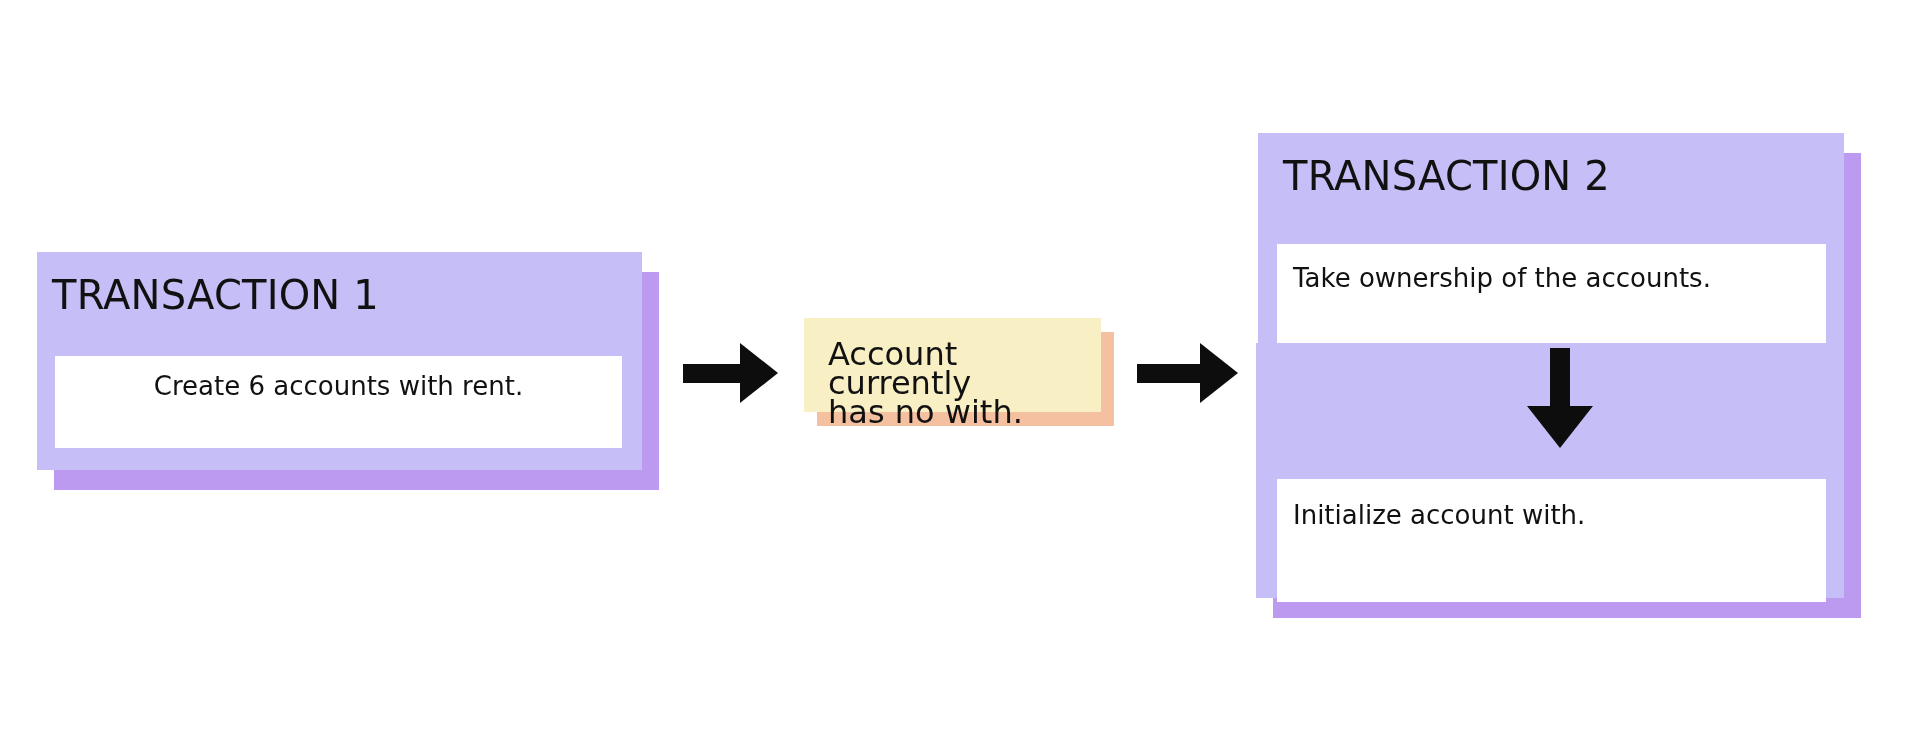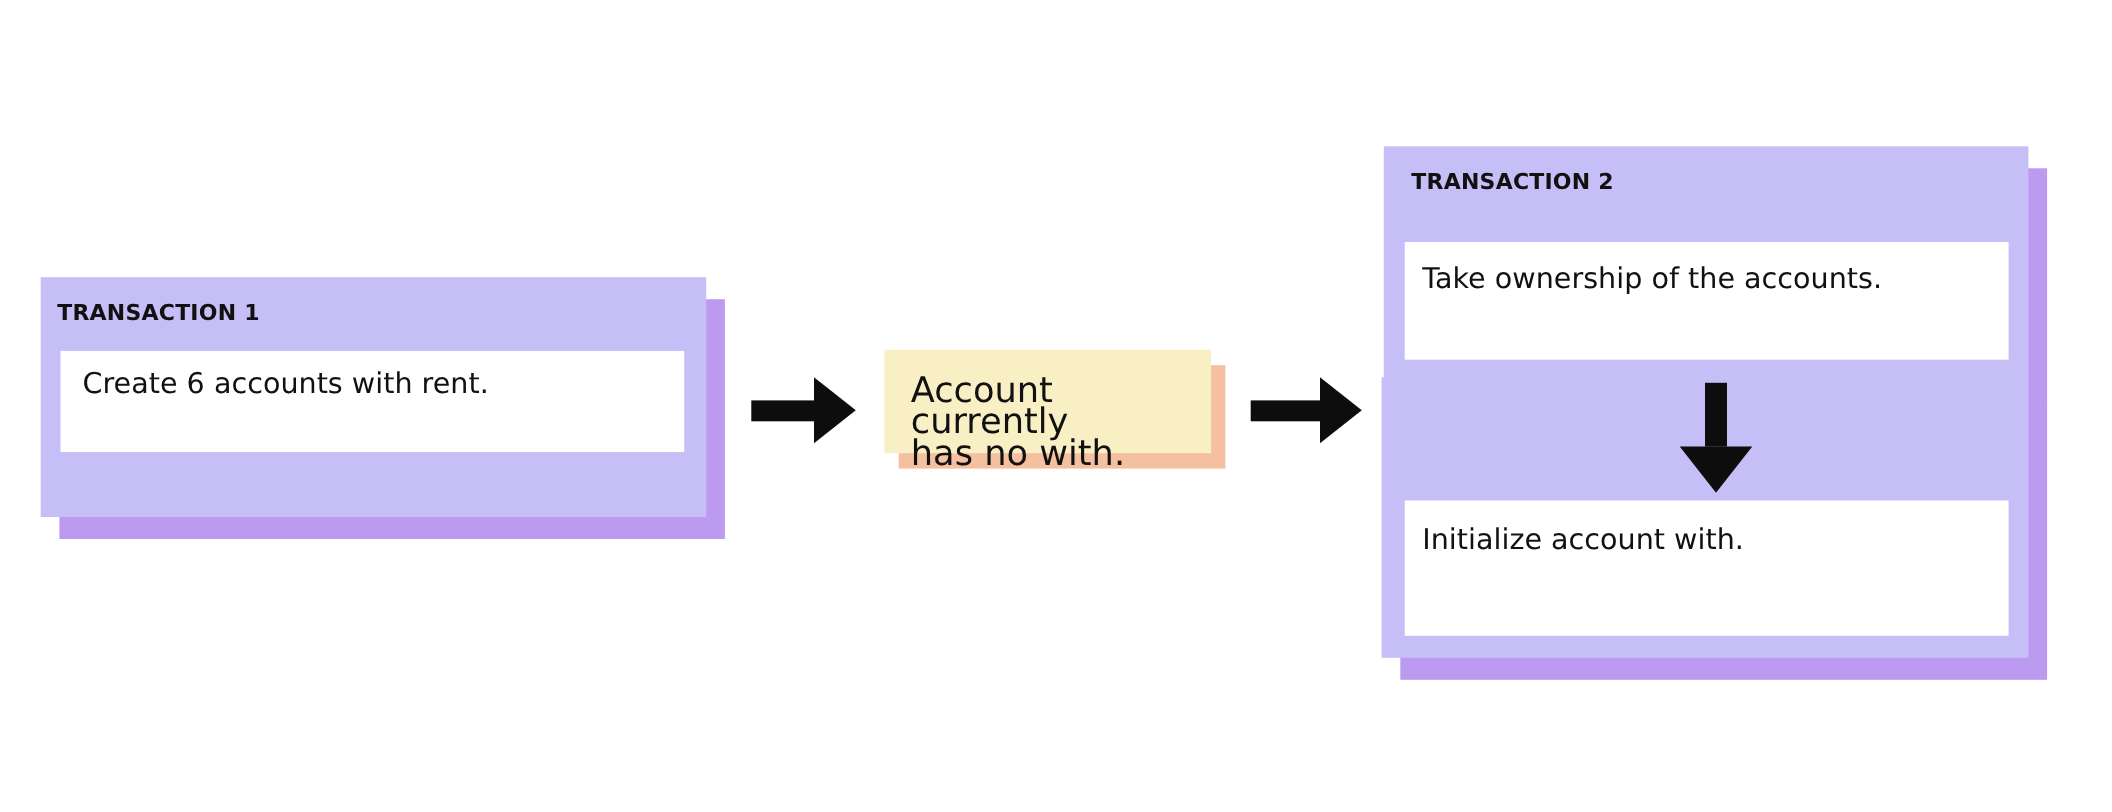--- a/index.html
+++ b/index.html
@@ -18,36 +18,36 @@
     width:1920px;height:738px;
     overflow:hidden;
     background:var(--canvas-bg);
     font-family:"DejaVu Sans","Liberation Sans",sans-serif;
     color:var(--text);
   }
   .shadow{position:absolute;background:var(--card-shadow);}
   .card{position:absolute;background:var(--card-fill);}
   .card-title{
     position:absolute;
-    font-size:20px;font-weight:700;
+    font-size:40px;font-weight:400;
     letter-spacing:0.2px;
     color:var(--text);
     white-space:nowrap;
     text-align:right;
   }
-  .step-box{position:absolute;background:var(--inner-box-fill);}
+  .step-box{position:absolute;background:var(--inner-box-fill);margin-top:24px;}
   .step-text{
     font-size:26px;line-height:32px;color:var(--text);
     white-space:nowrap;
   }
   
   .t1-shadow{left:54px;top:272px;width:605px;height:218px;}
   .t1-card{left:37px;top:252px;width:605px;height:218px;}
   .t1-title{left:15px;top:20px;}
-  .t1-step{left:18px;top:67px;width:567px;height:92px;}
+  .t1-step{left:18px;top:80px;width:567px;height:92px;text-align:center;}
   .t1-step .step-text{padding:14px 20px;}
   
   .note-shadow{left:817px;top:332px;width:297px;height:94px;background:var(--note-shadow);}
   .note{
     position:absolute;left:804px;top:318px;width:297px;height:94px;
     background:var(--note-fill);
     padding:22px 0 0 24px;box-sizing:border-box;
     font-size:32px;line-height:29px;color:var(--text);
   }
   

